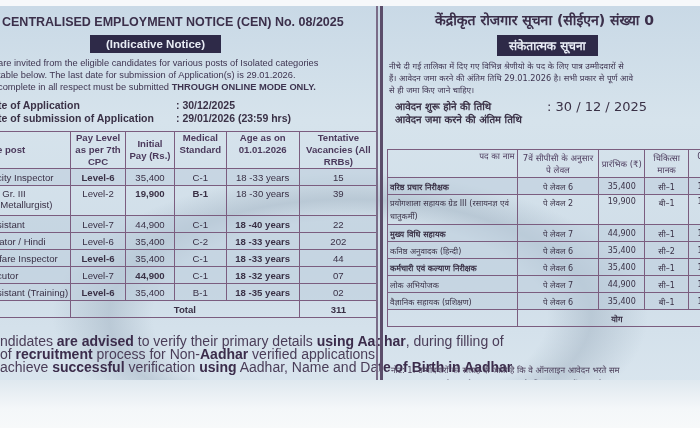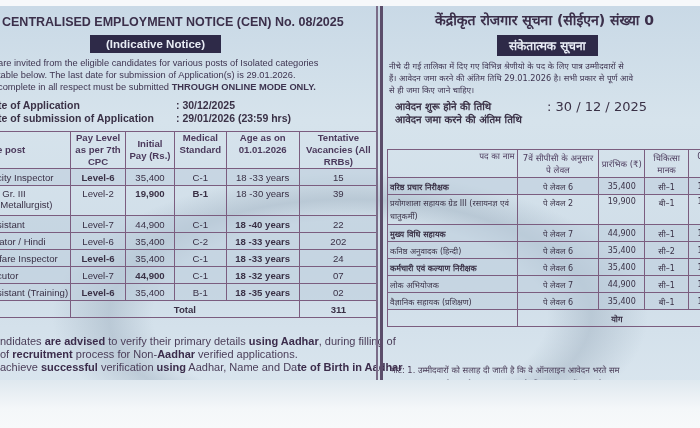--- a/index.html
+++ b/index.html
@@ -43,21 +43,21 @@
   td, th { border: 1px solid #7b5d7f; text-align: center; padding: 0 2px; white-space: nowrap; }
   th { font-weight: bold; color: #4b3a5c; font-size: 9.6px; line-height: 12px; }
   .en table { left: 0; top: 125px; width: 384px; }
   .hi table { left: 4px; top: 143px; width: 330px; font-family: "DejaVu Sans", sans-serif; font-size: 8px; }
   .hi th { font-size: 8.5px; font-weight: normal; }
   td.post { text-align: left; }
   tr.r td { height: 17px; }
   tr.tall td { height: 30px; vertical-align: top; padding-top: 2px; }
   tr.shade td { background: rgba(190,205,220,0.55); }
   .bold { font-weight: bold; }
-  .notes { position: absolute; font-size: 11px; line-height: 13px; white-space: nowrap; color: #4a3d58; }
+  .notes { position: absolute; font-size: 14px; line-height: 13px; white-space: nowrap; color: #4a3d58; }
   .en .notes { left: 6px; top: 329px; }
   .hi .notes { left: 8px; top: 330px; font-family: "DejaVu Sans", sans-serif; font-size: 8.3px; line-height: 14px; margin-top: 27px; }
   .notes b { color: #3b2c4b; }
 </style>
 </head>
 <body>
 
 <div class="page">
   <div class="watermark"></div>
 
@@ -129,21 +129,21 @@
         <td>C-2</td>
         <td class="bold">18 -33 years</td>
         <td>202</td>
       </tr>
       <tr class="r shade">
         <td class="post">lfare Inspector</td>
         <td class="bold">Level-6</td>
         <td>35,400</td>
         <td>C-1</td>
         <td class="bold">18 -33 years</td>
-        <td>24</td>
+        <td>44</td>
       </tr>
       <tr class="r shade">
         <td class="post">cutor</td>
         <td>Level-7</td>
         <td class="bold">44,900</td>
         <td>C-1</td>
         <td class="bold">18 -32 years</td>
         <td>07</td>
       </tr>
       <tr class="r shade">

